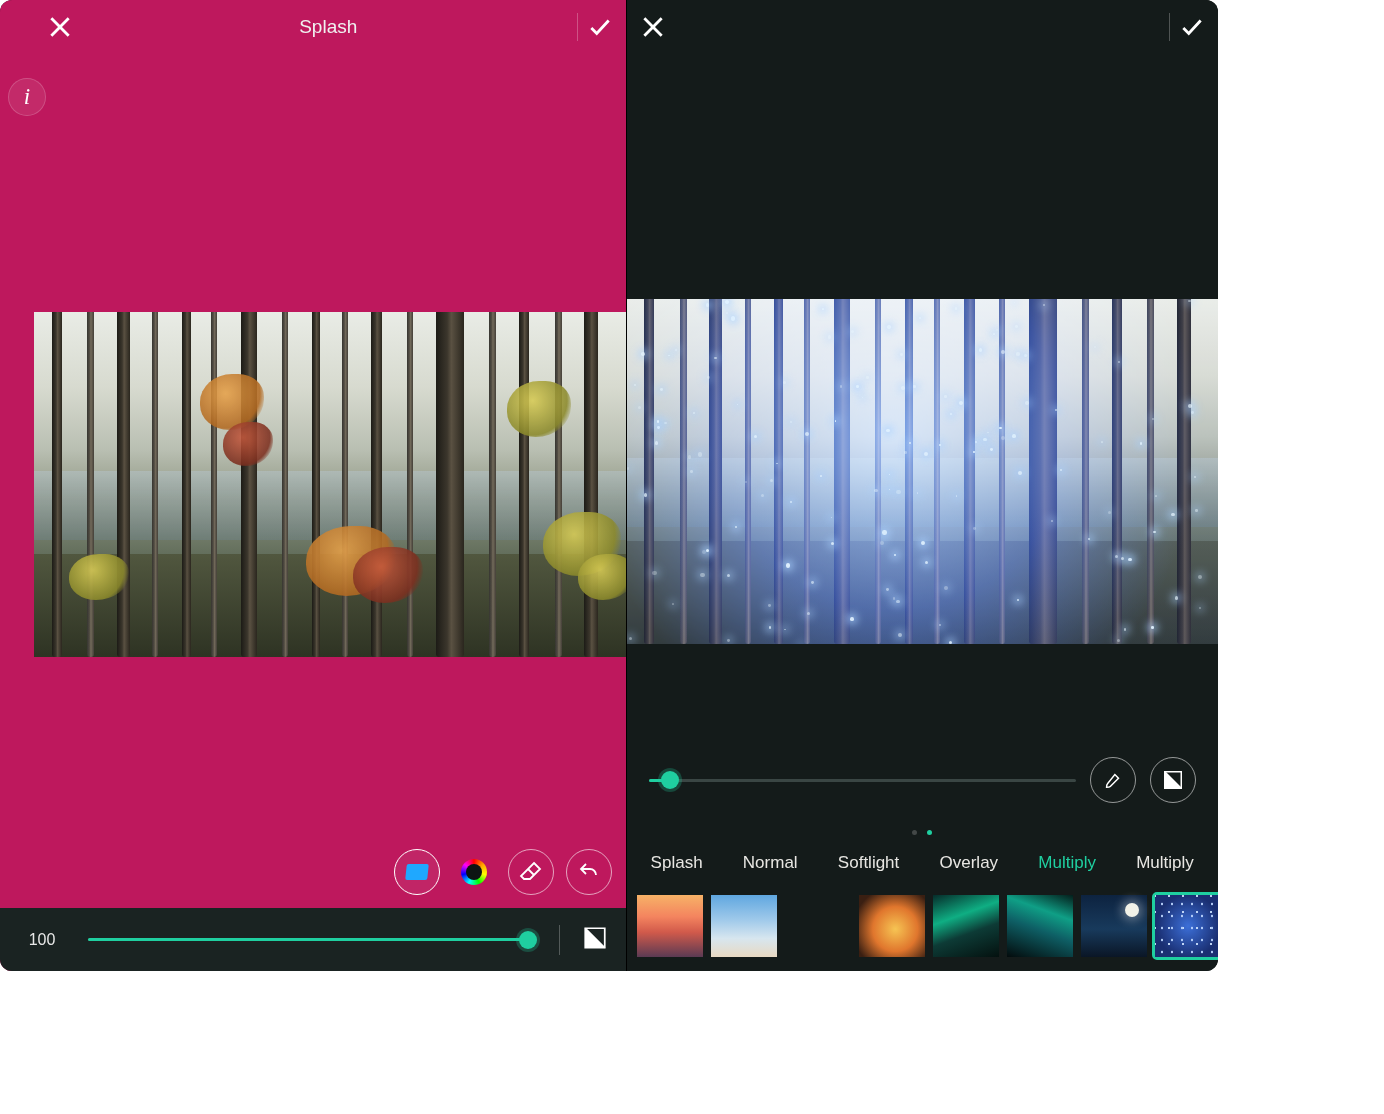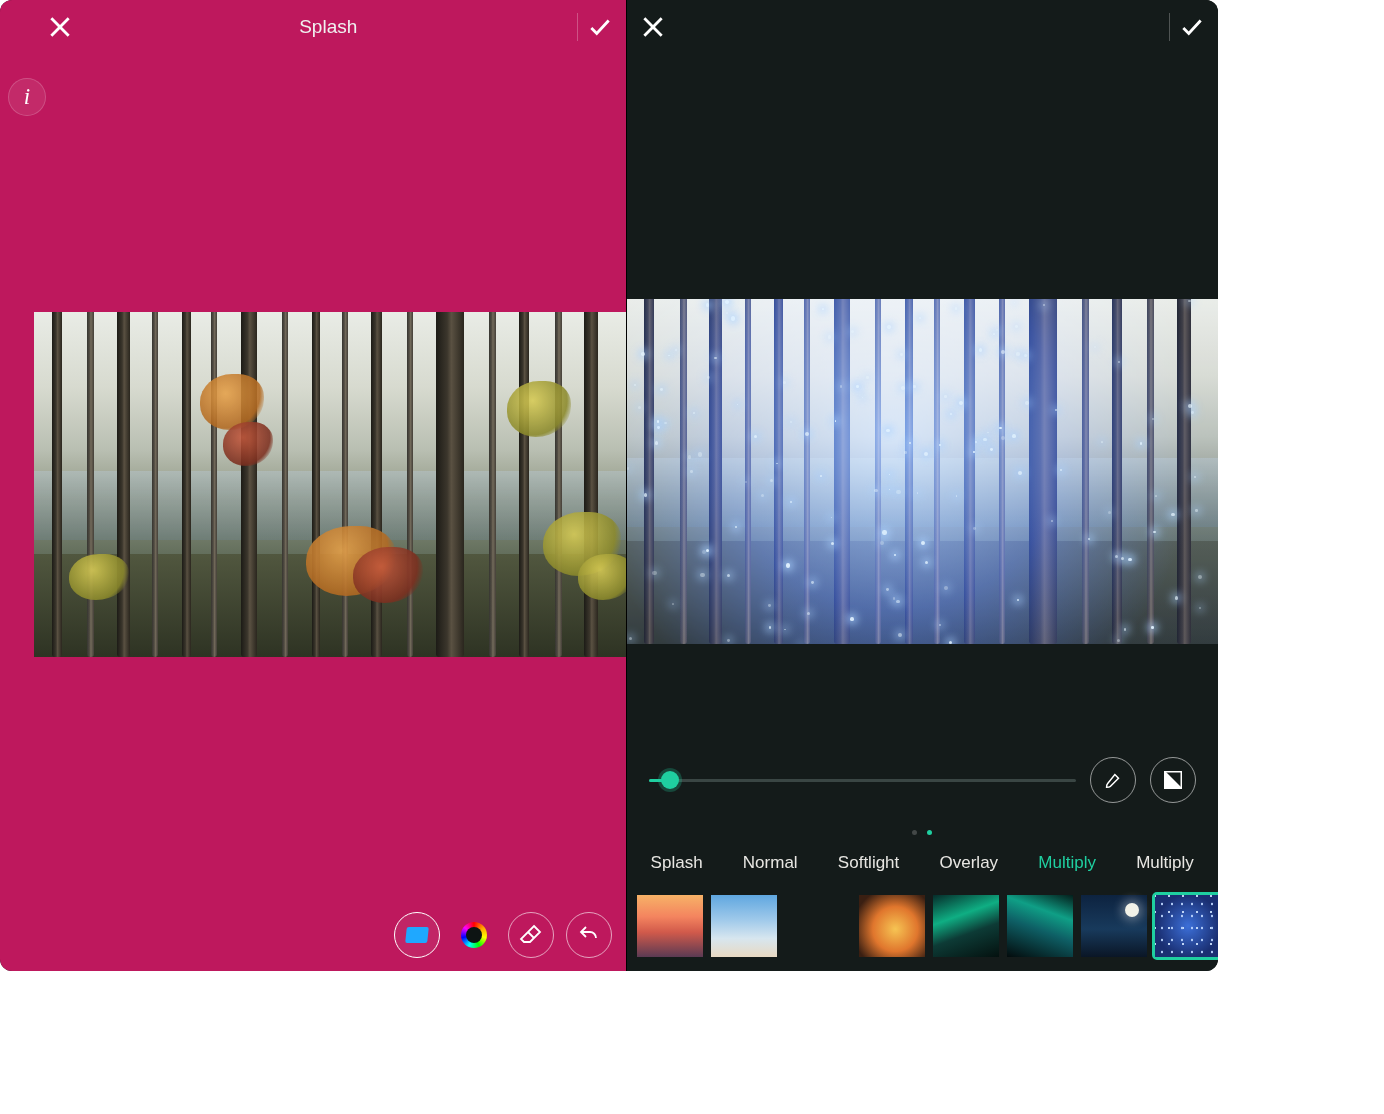--- a/index.html
+++ b/index.html
@@ -154,20 +154,36 @@
       <div class="tbtn">
         <svg viewBox="0 0 24 24" fill="none" stroke="#fff" stroke-width="1.8">
                 <path d="M15 3l6 6-10 10H5l-3-3 13-13z"></path>
                 <path d="M9 9l6 6"></path>
               </svg>
       </div>
       <div class="tbtn">
         <svg viewBox="0 0 24 24" fill="none" stroke="#fff" stroke-width="1.8">
                 <path d="M9 14L4 9l5-5"></path>
                 <path d="M4 9h9a6 6 0 016 6v0"></path>
+              </svg>
+      </div>
+    </div>
+    <div class="slider-row">
+      <div class="slider-val">100</div>
+      <div class="slider">
+        <div class="track"></div>
+        <div class="fill" id="lfill" style="width: 98%;"></div>
+        <div class="thumb" id="lthumb" style="left: 98%;"></div>
+      </div>
+      <div class="vsep"></div>
+      <div class="invert-icon">
+        <svg viewBox="0 0 24 24">
+                <path d="M3 3h18v18H3z" fill="none" stroke="#fff" stroke-width="1.6"></path>
+                <path d="M3 3l18 18" stroke="#fff" stroke-width="1.6"></path>
+                <path d="M3 21V3l18 18z" fill="#fff"></path>
               </svg>
       </div>
     </div>
   </div>
 </div>
 
 <div class="pane right">
   <div class="hdr">
     <div class="hbtn">
       <svg viewBox="0 0 24 24">

